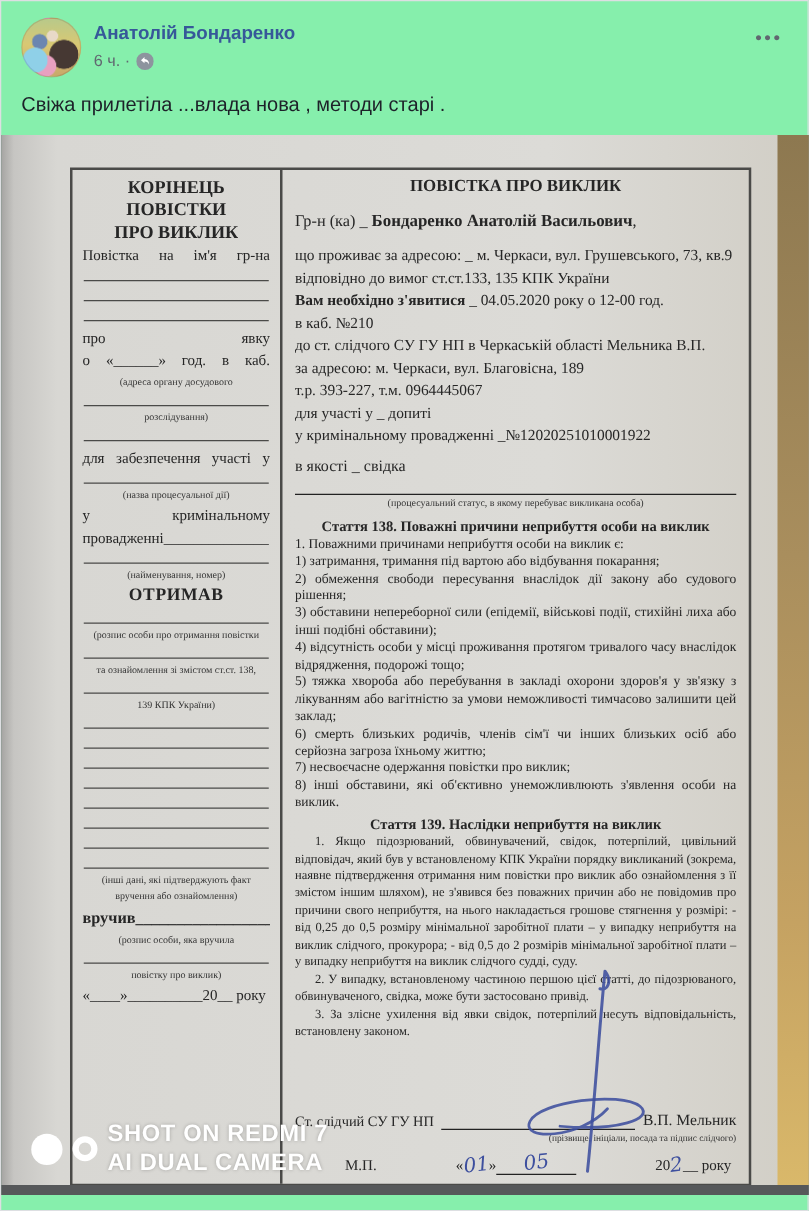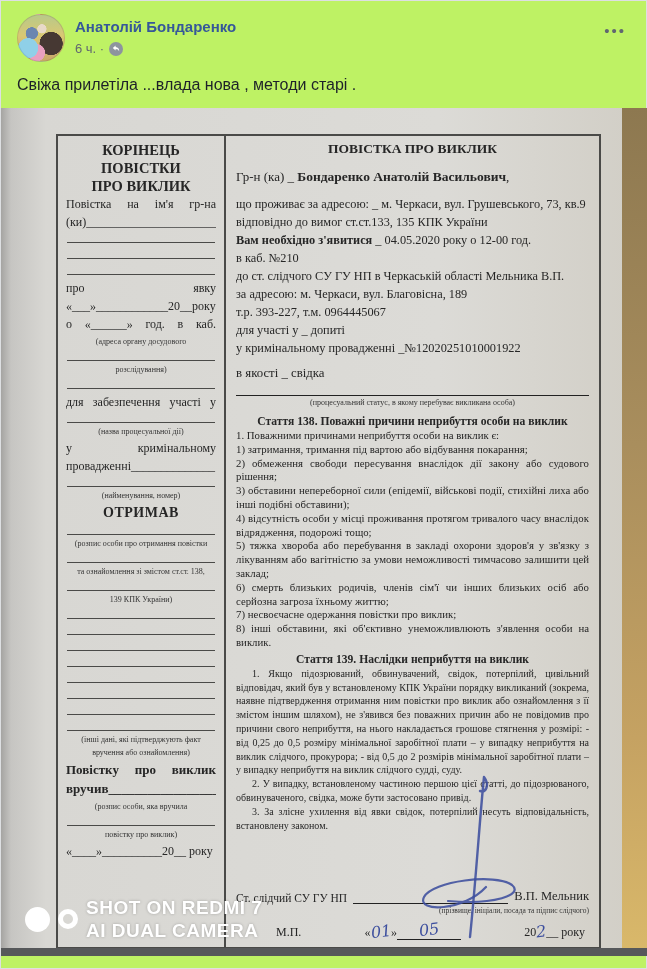--- a/index.html
+++ b/index.html
@@ -1,18 +1,18 @@
 <!DOCTYPE html>
 <html><head>
 <meta charset="utf-8">
 <style>
   * { margin:0; padding:0; box-sizing:border-box; }
   html,body { width:647px; height:969px; background:#e9ebee; }
   body { font-family:"Liberation Sans","DejaVu Sans",sans-serif; overflow:hidden; }
-  .card { width:647px; height:969px; background:#bef264; position:relative; border:1px solid #dddfe2; }
+  .card { width:647px; height:969px; background:#86efac; position:relative; border:1px solid #dddfe2; }
 
   
   .header { padding:13px 16px 0; display:flex; position:relative; }
   .avatar { width:48px; height:48px; border-radius:50%; flex:0 0 48px; cursor:pointer;
     background:
       radial-gradient(circle at 22% 72%, #8fd0e8 0 20%, rgba(0,0,0,0) 21%),
       radial-gradient(circle at 40% 82%, #e8a0c0 0 18%, rgba(0,0,0,0) 19%),
       radial-gradient(circle at 72% 62%, #463833 0 26%, rgba(0,0,0,0) 27%),
       radial-gradient(circle at 52% 30%, #e8d9c8 0 11%, rgba(0,0,0,0) 12%),
       radial-gradient(circle at 30% 40%, #6b86b0 0 14%, rgba(0,0,0,0) 15%),
@@ -108,26 +108,24 @@
 
   <div class="photo">
     <div class="paper"></div>
     <div class="wood"></div>
 
     <div class="doc">
       <div class="stub">
           <div class="ln t1">КОРІНЕЦЬ ПОВІСТКИ</div>
           <div class="ln t1">ПРО ВИКЛИК</div>
           <div class="ln pj">Повістка на ім'я гр-на</div>
-          <div class="ln p">(ки)______________________</div>
           <div class="ln bl"></div>
           <div class="ln bl"></div>
           <div class="ln bl"></div>
           <div class="ln pj">про явку</div>
-          <div class="ln p">«___»____________20__року</div>
           <div class="ln pj">о «______» год. в каб.</div>
           <div class="ln n">(адреса органу досудового</div>
           <div class="ln bl"></div>
           <div class="ln n">розслідування)</div>
           <div class="ln bl"></div>
           <div class="ln pj">для забезпечення участі у</div>
           <div class="ln bl"></div>
           <div class="ln n">(назва процесуальної дії)</div>
           <div class="ln pj">у кримінальному</div>
           <div class="ln p">провадженні______________</div>
@@ -143,21 +141,20 @@
           <div class="ln bl"></div>
           <div class="ln bl"></div>
           <div class="ln bl"></div>
           <div class="ln bl"></div>
           <div class="ln bl"></div>
           <div class="ln bl"></div>
           <div class="ln bl"></div>
           <div class="ln bl"></div>
           <div class="ln n">(інші дані, які підтверджують факт</div>
           <div class="ln n">вручення або ознайомлення)</div>
-          <div class="ln bj">Повістку про виклик</div>
           <div class="ln b">вручив___________________</div>
           <div class="ln n">(розпис особи, яка вручила</div>
           <div class="ln bl"></div>
           <div class="ln n">повістку про виклик)</div>
           <div class="ln p">«____»__________20__ року</div>
         </div>
 
       <div class="mn">
         <div style="display:contents;"><div class="ln mt">ПОВІСТКА ПРО ВИКЛИК</div><div class="ln name"><span>Гр-н (ка) _ </span><span class="bd">Бондаренко Анатолій Васильович</span><span>,</span></div><div class="ln p">що проживає  за адресою: _ м. Черкаси, вул. Грушевського, 73, кв.9</div><div class="ln p">відповідно до вимог ст.ст.133, 135 КПК України</div><div class="ln p"><span class="bd">Вам необхідно з'явитися</span><span> _ 04.05.2020 року о 12-00 год.</span></div><div class="ln p">в каб. №210</div><div class="ln p"> до ст. слідчого СУ ГУ НП в Черкаській області Мельника В.П.</div><div class="ln p">за адресою: м. Черкаси, вул. Благовісна, 189</div><div class="ln p">т.р. 393-227, т.м. 0964445067</div><div class="ln p">для участі у _ допиті</div><div class="ln p">у кримінальному провадженні _№12020251010001922</div><div class="ln status">в якості _ свідка</div><div class="ln n">(процесуальний статус, в якому перебуває викликана особа)</div><div class="ln h">Стаття 138. Поважні причини неприбуття особи на виклик</div><div class="ln a">1. Поважними причинами неприбуття особи на виклик є:</div><div class="ln a">1) затримання, тримання під вартою або відбування покарання;</div><div class="ln a">2) обмеження свободи пересування внаслідок дії закону або судового рішення;</div><div class="ln a">3) обставини непереборної сили (епідемії, військові події, стихійні лиха або інші подібні обставини);</div><div class="ln a">4) відсутність особи у місці проживання протягом тривалого часу внаслідок відрядження, подорожі тощо;</div><div class="ln a">5) тяжка хвороба або перебування в закладі охорони здоров'я у зв'язку з лікуванням або вагітністю за умови неможливості тимчасово залишити цей заклад;</div><div class="ln a">6) смерть близьких родичів, членів сім'ї чи інших близьких осіб або серйозна загроза їхньому життю;</div><div class="ln a">7) несвоєчасне одержання повістки про виклик;</div><div class="ln a">8) інші обставини, які об'єктивно унеможливлюють з'явлення особи на виклик.</div><div class="ln h">Стаття 139. Наслідки неприбуття на виклик</div><div class="ln ai">1. Якщо підозрюваний, обвинувачений, свідок, потерпілий, цивільний відповідач, який був у встановленому КПК України порядку викликаний (зокрема, наявне підтвердження отримання ним повістки про виклик або ознайомлення з її змістом іншим шляхом), не з'явився без поважних причин або не повідомив про причини свого неприбуття, на нього накладається грошове стягнення у розмірі: - від 0,25 до 0,5 розміру мінімальної заробітної плати – у випадку неприбуття на виклик слідчого, прокурора; - від 0,5 до 2 розмірів мінімальної заробітної плати – у випадку неприбуття на виклик слідчого судді, суду.</div><div class="ln ai">2. У випадку, встановленому частиною першою цієї статті, до підозрюваного, обвинуваченого, свідка, може бути застосовано привід.</div><div class="ln ai">3. За злісне ухилення від явки свідок, потерпілий несуть відповідальність, встановлену законом.</div></div>
 

